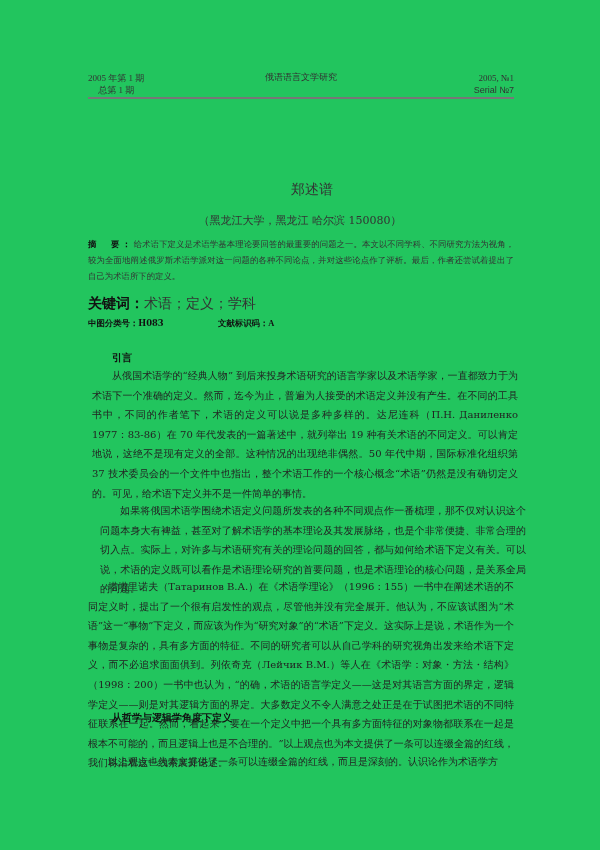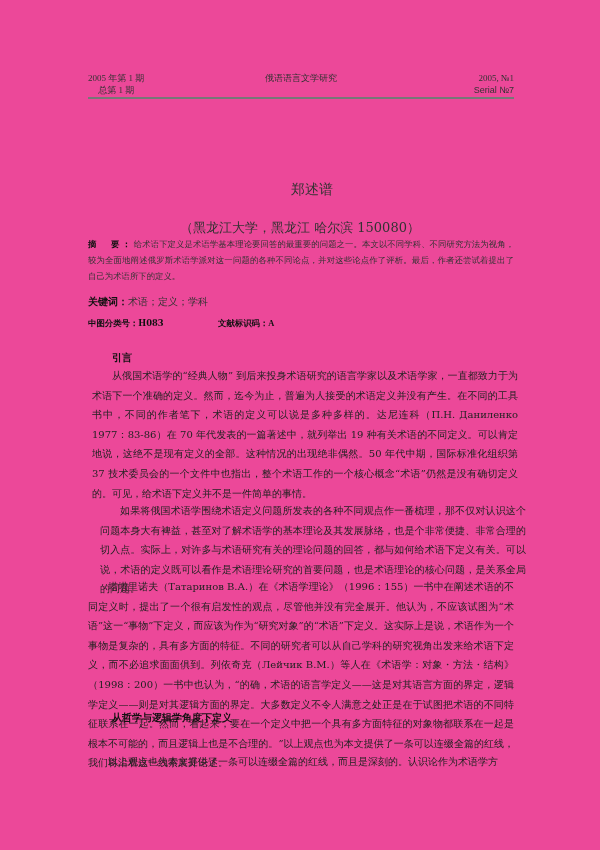--- a/index.html
+++ b/index.html
@@ -1,35 +1,35 @@
 <!DOCTYPE html>
 <html><head>
   <meta charset="utf-8">
   <style>
     html, body { margin: 0; padding: 0; background: #ffffff; }
     body { width: 600px; height: 850px; position: relative; overflow: hidden; color: #1a1a1a; font-family: "DejaVu Serif", "Liberation Serif", serif; }
-    .page { position: absolute; left: 0; top: 0; width: 600px; height: 850px; background: #ec4899; }
+    .page { position: absolute; left: 0; top: 0; width: 600px; height: 850px; background: #22c55e; }
 
     .running-head { position: absolute; left: 88px; top: 72px; width: 426px; height: 26px; font-size: 9px; line-height: 12px; color: #333; }
     .rh-left { position: absolute; left: 0; top: 0; text-align: center; font-family: "Liberation Serif", serif; }
     .rh-left div { white-space: nowrap; }
     .rh-center { position: absolute; left: 0; right: 0; top: 0; text-align: center; }
-    .rh-center .cn { font-family: Liberation Serif, serif; }
+    .rh-center .cn { font-family: Liberation Mono, monospace; }
     .rh-center .en { font-family: "Liberation Sans", sans-serif; font-size: 9px; }
     .rh-right { position: absolute; right: 0; top: 0; text-align: right; font-family: "Liberation Sans", sans-serif; }
     .rh-right div:first-child { font-family: "Liberation Serif", serif; }
     .rh-rule { position: absolute; left: 88px; top: 97px; width: 426px; height: 2px; background: #777; }
 
     .title { position: absolute; left: 0; width: 600px; top: 146px; text-align: center; font-family: "DejaVu Sans", sans-serif; font-size: 15px; font-weight: bold; letter-spacing: 1px; color: #111; }
     .author { position: absolute; left: 12px; width: 600px; top: 181px; text-align: center; font-size: 14px; color: #333; }
-    .affil { position: absolute; left: 0; width: 600px; top: 219px; text-align: center; font-size: 13px; color: #333; }
+    .affil { position: absolute; left: 0; width: 600px; top: 213px; text-align: center; font-size: 11px; color: #333; }
 
     .abstract { position: absolute; left: 88px; top: 236px; width: 426px; font-size: 8.4px; line-height: 16px; color: #333; text-align: justify; }
     .abstract .lbl { font-weight: bold; color: #111; letter-spacing: 3px; }
-    .keywords { position: absolute; left: 88px; top: 295px; width: 426px; font-size: 10px; color: #333; }
+    .keywords { position: absolute; left: 88px; top: 295px; width: 426px; font-size: 14px; color: #333; }
     .keywords .lbl, .classif .lbl { font-weight: bold; color: #111; }
     .classif { position: absolute; left: 88px; top: 318px; width: 426px; font-size: 8.4px; color: #111; font-weight: bold; }
     .classif .doc { position: absolute; left: 130px; top: 0; font-family: Liberation Serif, serif; }
 
     .section-head { position: absolute; left: 112px; font-family: "DejaVu Sans", sans-serif; font-weight: bold; font-size: 10px; color: #111; }
     .para { position: absolute; left: 88px; width: 426px; font-size: 10px; line-height: 19.6px; color: #222; text-align: justify; text-indent: 20px; }
     .page-number { position: absolute; left: 0; width: 600px; top: 800px; text-align: center; font-size: 9px; color: #333; font-family: "Liberation Serif", serif; }
   </style>
 </head>
 <body>

